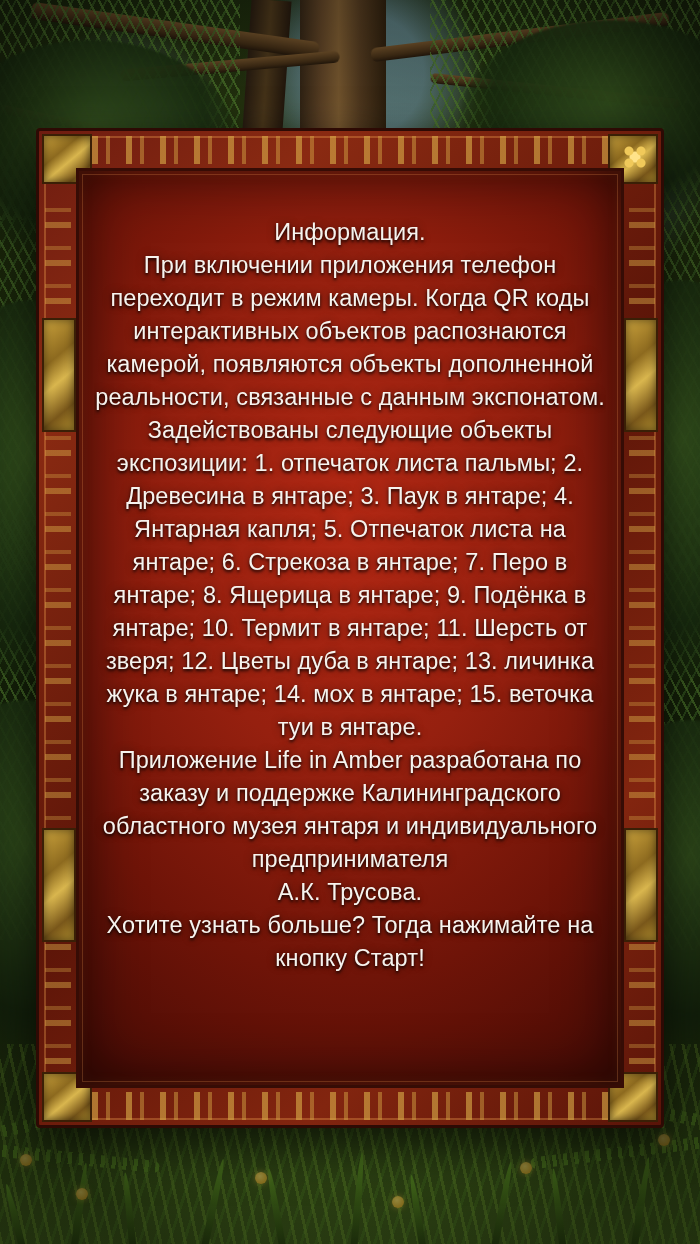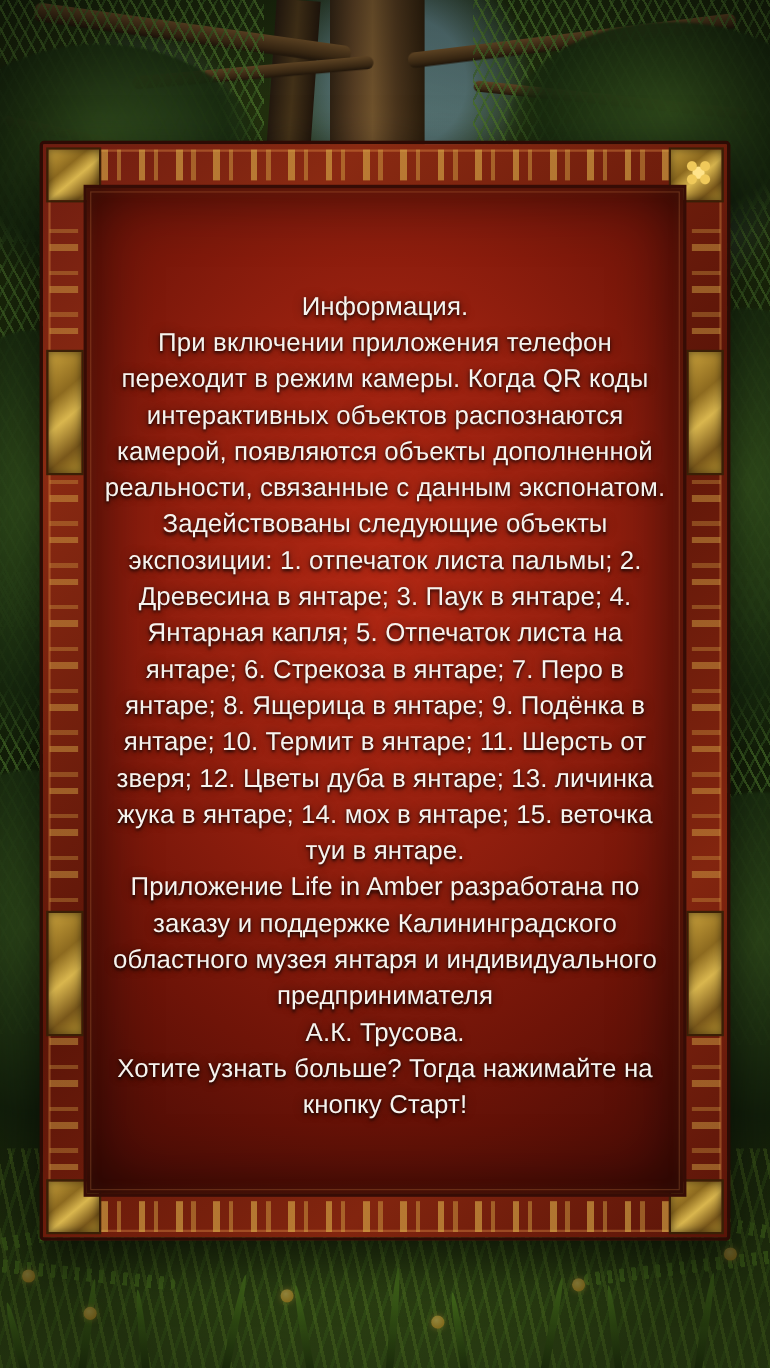--- a/index.html
+++ b/index.html
@@ -247,21 +247,20 @@
     color: #f6f3ee;
     text-align: center;
     font-size: 23.5px;
     line-height: 33px;
     letter-spacing: 0.1px;
     text-shadow:
       0 2px 3px rgba(0,0,0,0.85),
       0 0 10px rgba(0,0,0,0.45);
     white-space: pre-wrap;
     font-family: "Liberation Sans", sans-serif;
-    margin-top: 46px;
   }
 </style>
 </head>
 <body>
 
 <div id="app">
 
   <div class="bg"></div>
 
   <div class="trunk2"></div>

